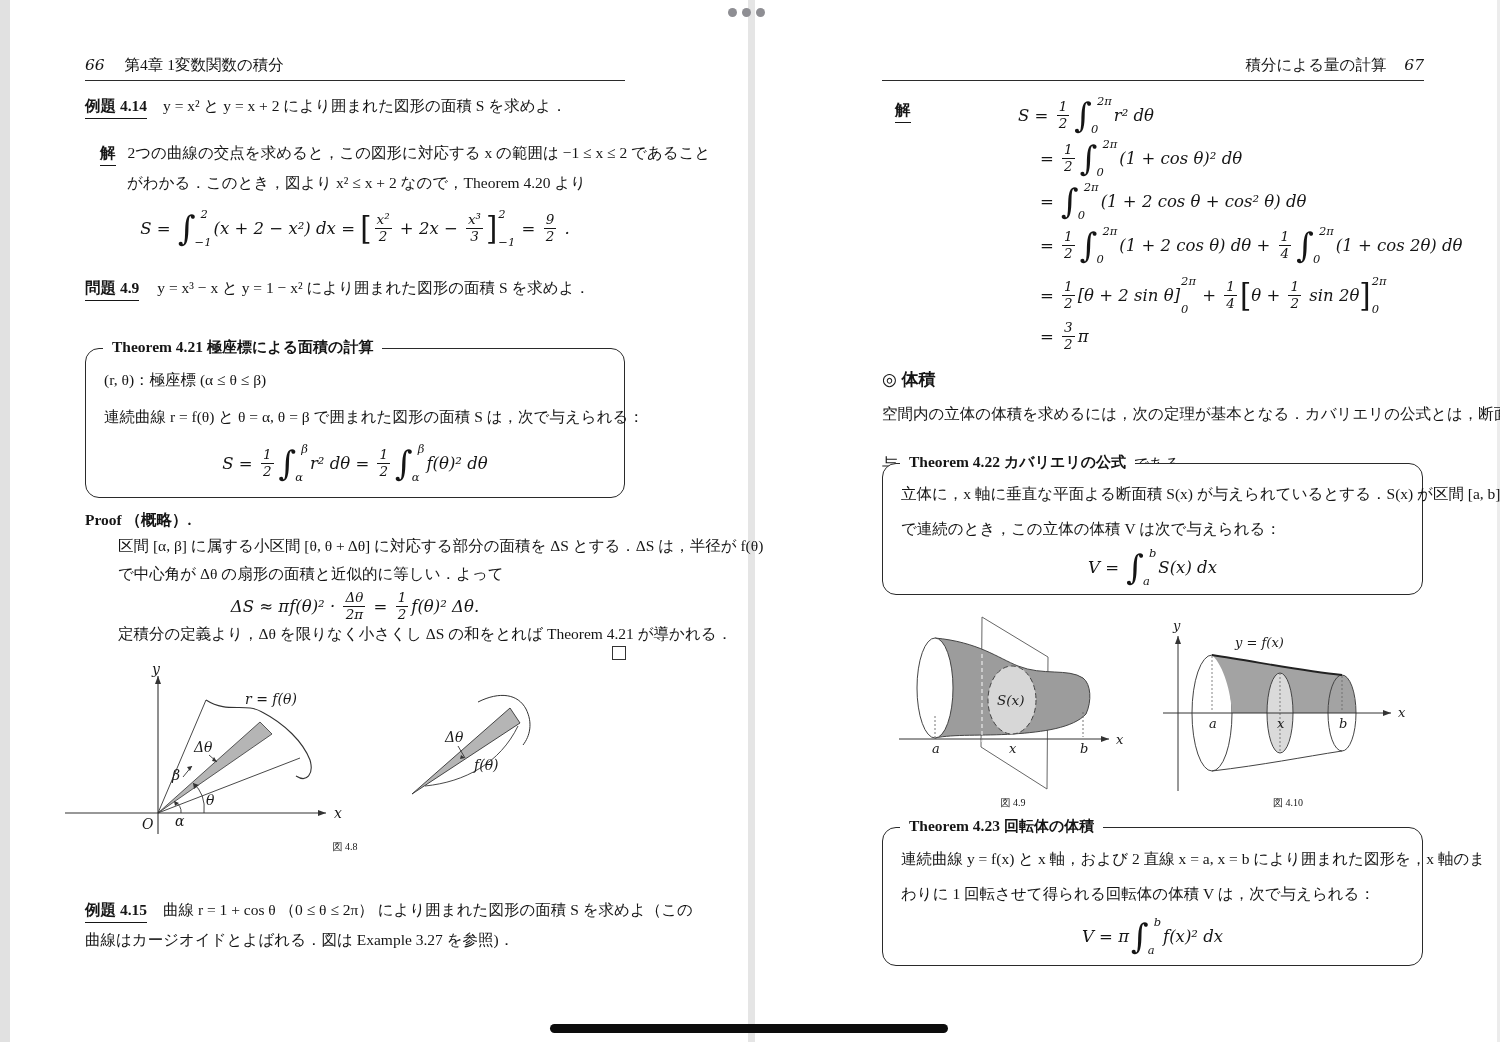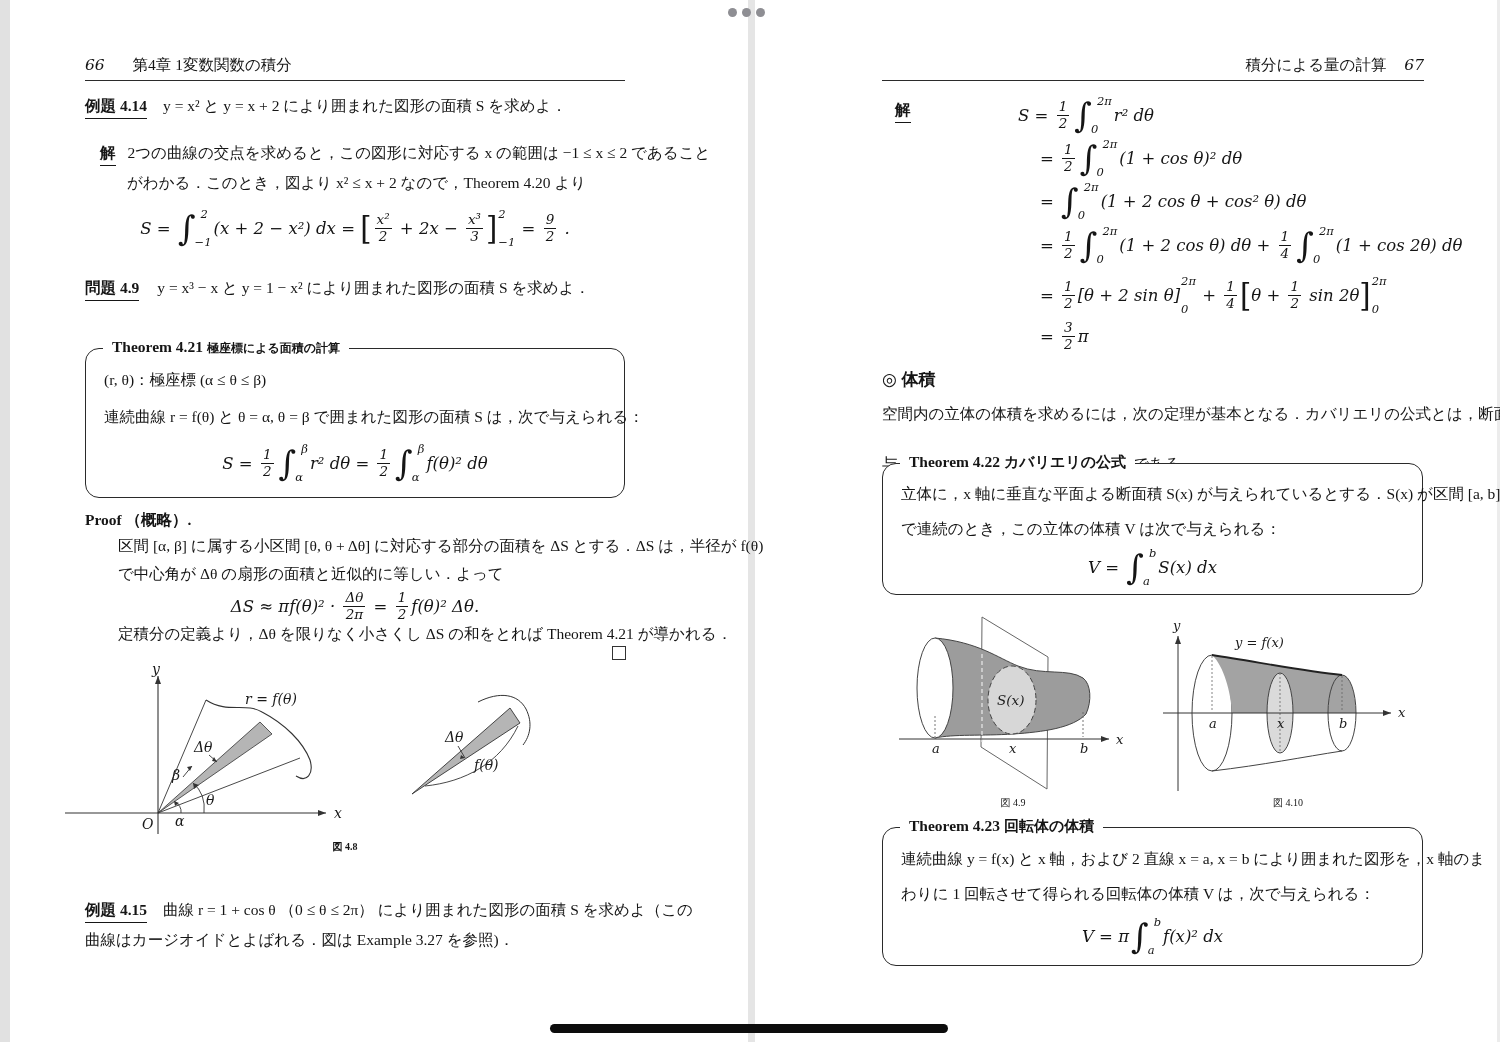--- a/index.html
+++ b/index.html
@@ -56,21 +56,21 @@
   <div class="abs right-edge"></div>
   <div class="abs divider"></div>
   <div class="abs dots">
     <div class="dot"></div>
     <div class="dot"></div>
     <div class="dot"></div>
   </div>
 
   <div class="abs jt" style="left:85px;top:55px;">
     <span class="pgnum">66</span>
-    <span style="margin-left:24px;text-align:center;">第4章 1変数関数の積分</span>
+    <span style="margin-left:16px;text-align:center;">第4章 1変数関数の積分</span>
   </div>
   <div class="abs hline" style="left:85px;top:80px;width:540px;"></div>
 
   <div class="abs jt row" style="left:85px;top:96px;">
     <span class="lbl">例題 4.14</span>
     <span>y = x² と y = x + 2 により囲まれた図形の面積 S を求めよ．</span>
   </div>
 
   <div class="abs jt row" style="left:100px;top:143px;gap:12px;">
     <span class="lbl">解</span>
@@ -81,21 +81,21 @@
   <div class="abs deq deq-c" style="left:85px;top:203px;width:540px;height:50px;"><span class="mt">S = </span><span class="intg"><span class="isym">∫</span><span class="ibounds"><span class="ihi">2</span><span class="ilo">−1</span></span></span><span class="mt">(x + 2 − x²) dx = </span><span class="bigb">[</span><span class="frac"><span class="num">x²</span><span class="den">2</span></span><span class="mt"> + 2x − </span><span class="frac"><span class="num">x³</span><span class="den">3</span></span><span class="bigb">]</span><span class="bnds"><span class="bhi">2</span><span class="blo">−1</span></span><span class="mt"> = </span><span class="frac"><span class="num">9</span><span class="den">2</span></span><span class="mt"> .</span></div>
 
   <div class="abs jt row" style="left:85px;top:278px;gap:18px;">
     <span class="lbl">問題 4.9</span>
     <span>y = x³ − x と y = 1 − x² により囲まれた図形の面積 S を求めよ．</span>
   </div>
 
   <div class="abs thmbox" style="left:85px;top:348px;width:538px;height:148px;">
     <div class="thmtitle">
       <span>Theorem 4.21</span>
-      <span class="gothic" style="font-size:12px;">極座標による面積の計算</span>
+      <span class="gothic" style="font-size:15px;">極座標による面積の計算</span>
     </div>
     <div class="abs jt" style="left:18px;top:21px;">(r, θ)：極座標 (α ≤ θ ≤ β)</div>
     <div class="abs jt" style="left:18px;top:58px;">連続曲線 r = f(θ) と θ = α, θ = β で囲まれた図形の面積 S は，次で与えられる：</div>
     <div class="abs deq deq-c" style="left:0;top:88px;width:538px;height:52px;"><span class="mt">S = </span><span class="frac"><span class="num">1</span><span class="den">2</span></span><span class="intg"><span class="isym">∫</span><span class="ibounds"><span class="ihi">β</span><span class="ilo">α</span></span></span><span class="mt">r² dθ = </span><span class="frac"><span class="num">1</span><span class="den">2</span></span><span class="intg"><span class="isym">∫</span><span class="ibounds"><span class="ihi">β</span><span class="ilo">α</span></span></span><span class="mt">f(θ)² dθ</span></div>
   </div>
 
   <div class="abs jt boldlbl" style="left:85px;top:510px;">Proof （概略）.</div>
   <div class="abs jt" style="left:118px;top:536px;">区間 [α, β] に属する小区間 [θ, θ + Δθ] に対応する部分の面積を ΔS とする．ΔS は，半径が f(θ)</div>
   <div class="abs jt" style="left:118px;top:564px;">で中心角が Δθ の扇形の面積と近似的に等しい．よって</div>
   <div class="abs deq deq-c" style="left:85px;top:586px;width:540px;height:40px;"><span class="mt">ΔS ≈ πf(θ)² · </span><span class="frac"><span class="num">Δθ</span><span class="den">2π</span></span><span class="mt"> = </span><span class="frac"><span class="num">1</span><span class="den">2</span></span><span class="mt">f(θ)² Δθ.</span></div>
@@ -134,21 +134,21 @@
     <text class="it" x="134" y="86" font-size="14">Δθ</text>
 
     <path d="M352,128 L450,42 L460,57 Z" fill="#b5b5b5" stroke="#333" stroke-width="0.9"></path>
     <path d="M418,36 C440,25 458,28 466,43 C473,57 470,70 463,79" fill="none" stroke="#333" stroke-width="1"></path>
     <path d="M365,120 C405,116 440,97 458,60" fill="none" stroke="#333" stroke-width="0.9"></path>
     <line x1="398" y1="80" x2="405" y2="92" stroke="#333" stroke-width="0.9"></line>
     <path d="M405,92 l-4,-3 l-1,4 z" fill="#333"></path>
     <text class="it" x="385" y="76" font-size="14">Δθ</text>
     <text class="it" x="414" y="104" font-size="14">f(θ)</text>
   </svg>
-  <div class="abs caption" style="left:305px;top:840px;width:80px;font-weight:bold;">図 4.8</div>
+  <div class="abs caption" style="left:305px;top:840px;width:80px;">図 4.8</div>
 
   <div class="abs jt row" style="left:85px;top:900px;">
     <span class="lbl">例題 4.15</span>
     <span>曲線 r = 1 + cos θ （0 ≤ θ ≤ 2π） により囲まれた図形の面積 S を求めよ（この</span>
   </div>
   <div class="abs jt" style="left:85px;top:930px;">曲線はカージオイドとよばれる．図は Example 3.27 を参照)．</div>
 
   <div class="abs jt" style="left:882px;top:55px;width:542px;text-align:right;">
     <span>積分による量の計算</span>
     <span class="pgnum" style="margin-left:14px;">67</span>

